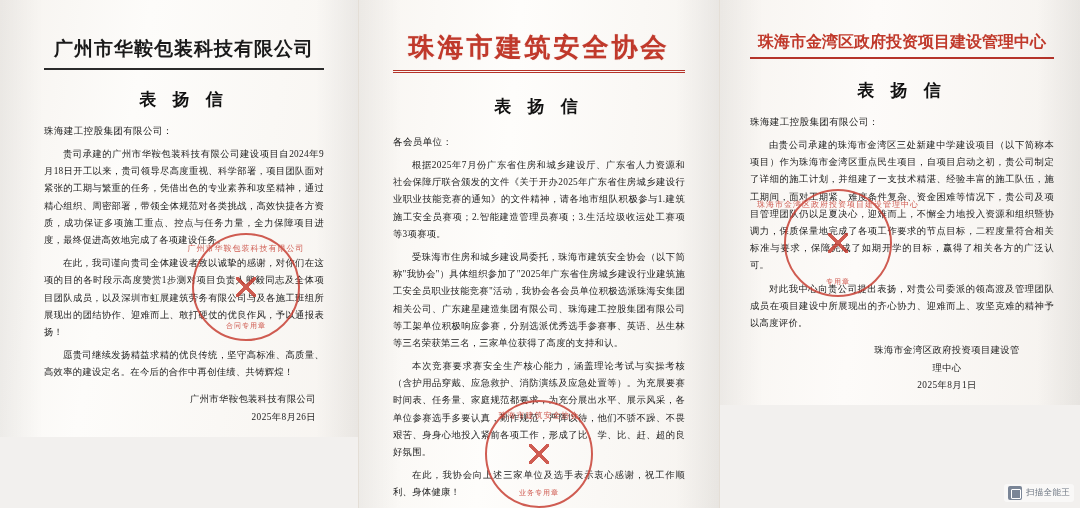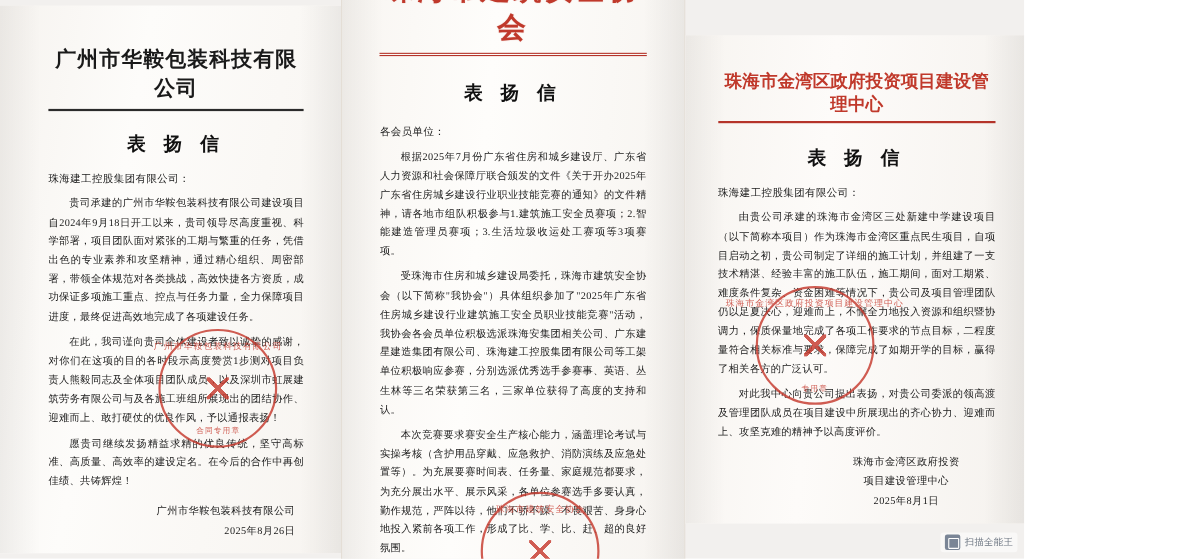--- a/index.html
+++ b/index.html
@@ -8,26 +8,26 @@
     background: #ffffff;
   }
   body {
     width: 1080px;
     height: 508px;
     overflow: hidden;
     font-family: "Liberation Sans", sans-serif;
   }
   .stage {
     position: relative;
-    width: 931px;
+    width: 1080px;
     height: 508px;
     background: #f2f0ee;
     display: flex;
     flex-direction: row;
-    align-items: center;
+    align-items: flex-start;
   }
   .letter {
     position: relative;
     box-sizing: border-box;
     background: #fbf9f6;
     overflow: hidden;
   }
   .letter.l1 {
     width: 358px;
     background: linear-gradient(100deg,#f6f3ef 0%, #fdfcfa 35%, #f7f4f0 100%);

